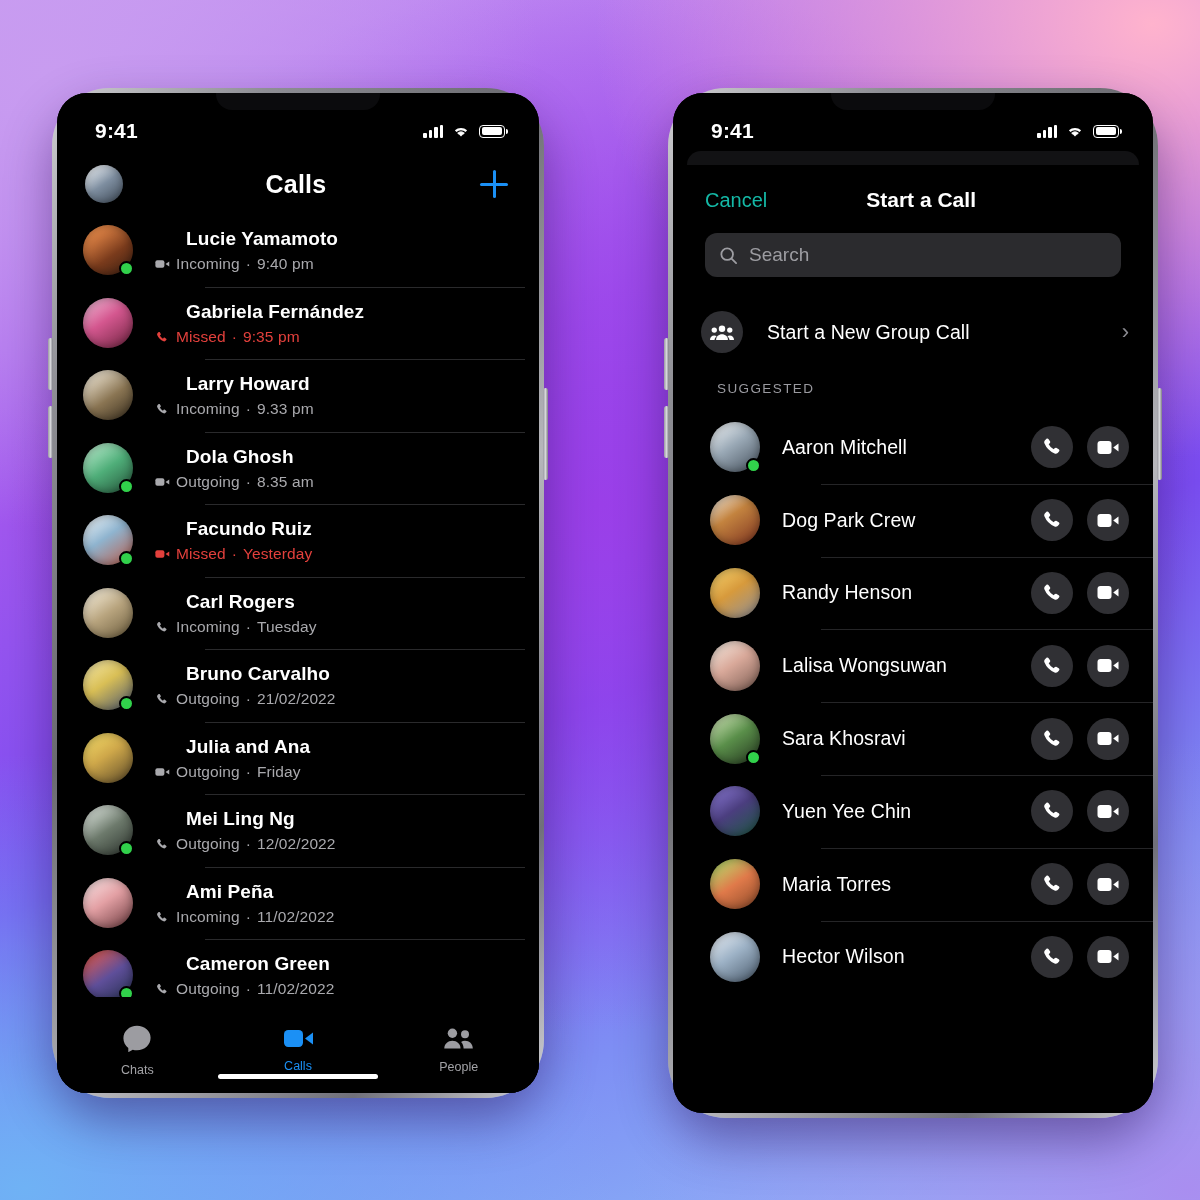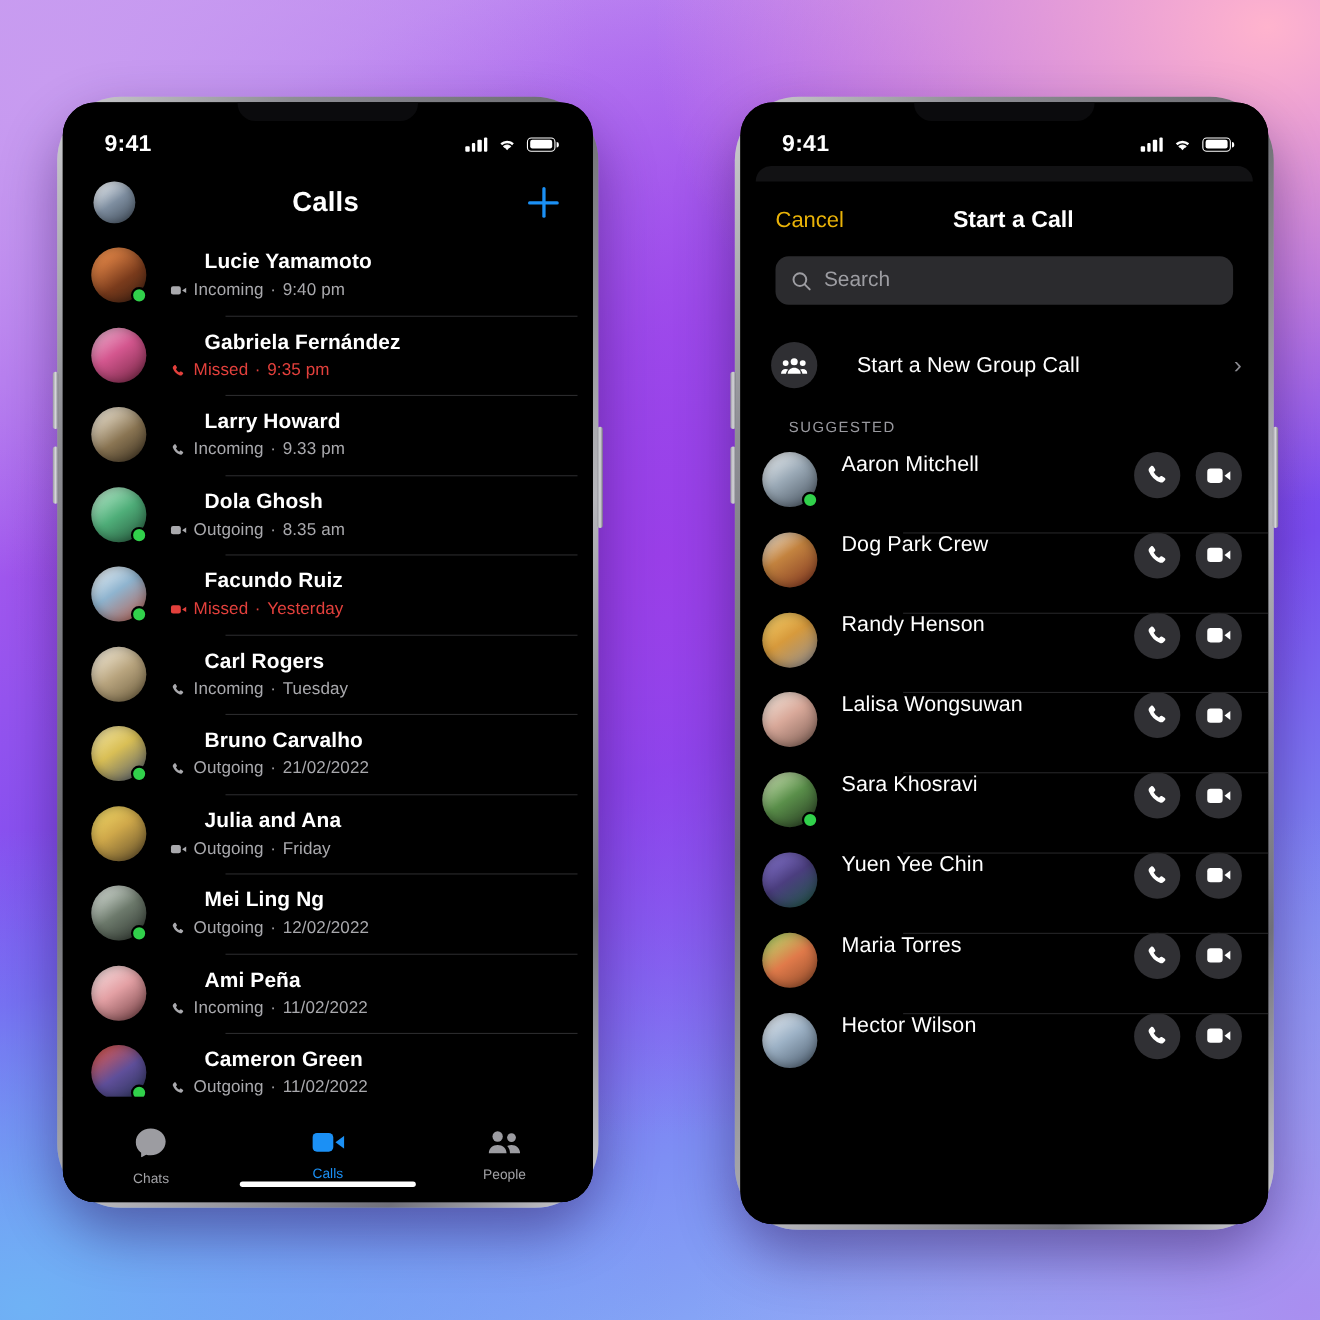--- a/index.html
+++ b/index.html
@@ -80,37 +80,37 @@
   .tab-label { font-size:12.5px; color:#a2a2a6; }
   .tab.active .tab-label { color:#1b90f5; }
   .home-ind { position:absolute; bottom:14px; left:50%; transform:translateX(-50%);
               width:160px; height:5.5px; border-radius:4px; background:#fff; }
 
   
   .sheet-grab { position:absolute; top:58px; left:14px; right:14px; height:14px;
                 background:#121214; border-radius:14px 14px 0 0; }
   .sheet-nav { position:absolute; top:76px; left:0; right:0; height:62px;
                display:flex; align-items:center; padding:0 32px; }
-  .cancel { color:#eab308; font-size:20px; }
+  .cancel { color:#14b8a6; font-size:20px; }
   .sheet-title { flex:1; text-align:center; font-size:21px; font-weight:bold; margin-left:-46px; }
   .searchbar { position:absolute; top:140px; left:32px; right:32px; height:44px; border-radius:12px;
                background:#2b2b2e; display:flex; align-items:center; gap:11px; padding:0 14px; }
   .search-ph { color:#9d9da2; font-size:19px; }
 
   .group-row { position:absolute; top:208px; left:28px; right:24px; height:62px;
                display:flex; align-items:center; }
   .group-ic { width:42px; height:42px; border-radius:50%; background:#2f2f33;
               display:flex; align-items:center; justify-content:center; flex:0 0 auto; }
-  .group-label { margin-left:36px; font-size:19.5px; flex:1; letter-spacing:.1px; }
+  .group-label { margin-left:24px; font-size:19.5px; flex:1; letter-spacing:.1px; }
   .chev { color:#8a8a90; font-size:22px; }
 
   .sug-head { position:absolute; top:288px; left:44px; font-size:13.5px; color:#9a9aa0;
               letter-spacing:1.4px; font-weight:500; }
   .sug-list { position:absolute; top:318px; left:0; right:0; bottom:0; }
-  .sug-row { display:flex; height:72.8px; padding-left:20px; padding-right:24px;
+  .sug-row { display:flex; align-items:center; height:72.8px; padding-left:37px; padding-right:24px;
              position:relative; }
   .sug-row + .sug-row::before { content:""; position:absolute; top:0; left:148px; right:0;
                                 height:1px; background:#252527; }
   .sug-name { margin-left:22px; flex:1; font-size:19.5px; letter-spacing:.1px; }
   .act { width:42px; height:42px; border-radius:50%; background:#303034; flex:0 0 auto;
          display:flex; align-items:center; justify-content:center; margin-left:14px; }
 
   .av-a{background:linear-gradient(145deg,#e9eef3 10%,#7e8ea0 50%,#3f4a57 100%)}
   .av-b{background:linear-gradient(145deg,#f7944f 10%,#7a3b1c 60%,#3b1f12 100%)}
   .av-c{background:linear-gradient(145deg,#f2b8d6 5%,#d4578f 45%,#6f2440 100%)}

